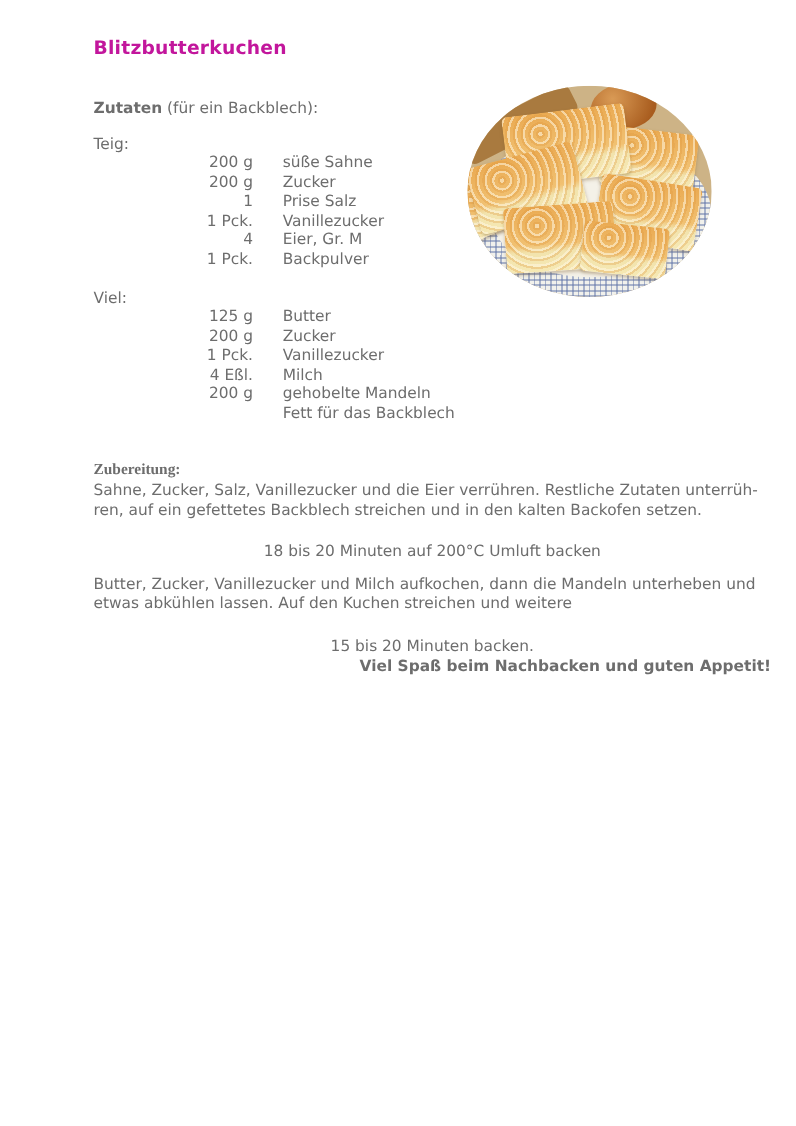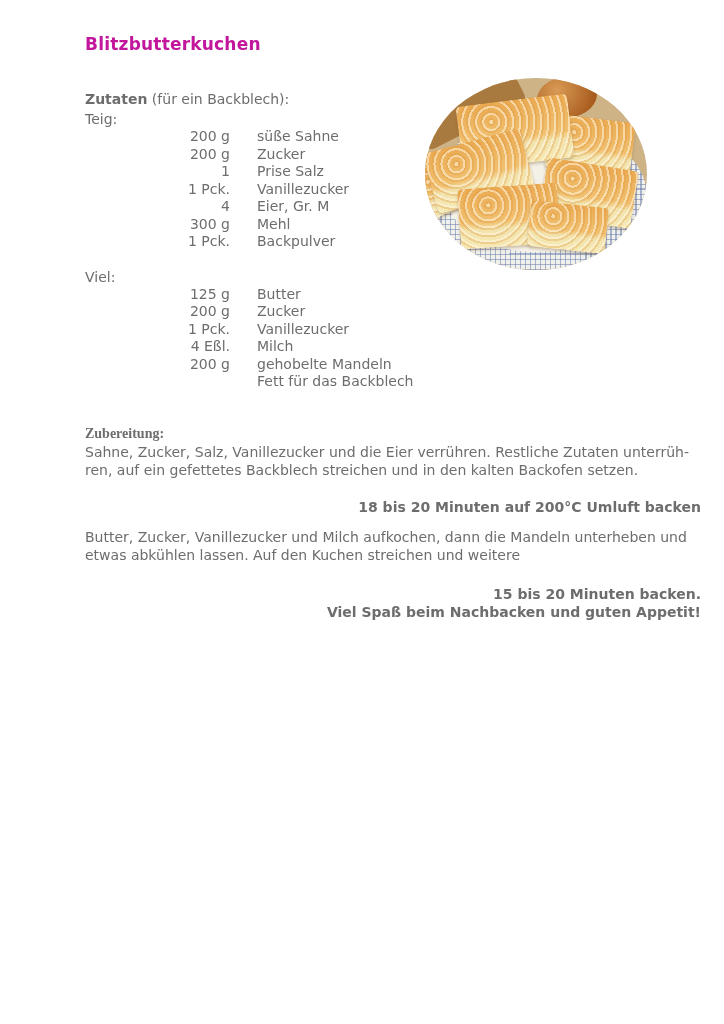--- a/index.html
+++ b/index.html
@@ -5,29 +5,29 @@
   html,body{margin:0;padding:0;}
   body{
     width:724px;height:1024px;background:#ffffff;position:relative;
     font-family:"DejaVu Sans","Liberation Sans",sans-serif;
     color:#6d6d6d;overflow:hidden;
   }
   .content{position:absolute;left:85px;top:0;width:616px;font-size:14px;}
   .title{margin-top:30px;font-size:17px;line-height:28px;font-weight:bold;letter-spacing:.2px;}
   .zutaten-line{margin-top:32px;line-height:18px;}
   .bold{font-weight:bold;}
-  .section-label{margin-top:2px;line-height:18px;}
+  .section-label{margin-top:14px;line-height:18px;}
   .section-label.belag{margin-top:17px;}
   .ing-row{display:flex;line-height:17.5px;}
   .ing-amt{width:145px;text-align:right;white-space:pre;}
   .ing-name{margin-left:27px;white-space:pre;}
   .zub-head{margin-top:34px;line-height:18px;font-weight:bold;font-family:Liberation Serif, serif;}
   .para{line-height:18px;white-space:pre;}
   .para2{margin-top:12px;}
-  .center-line{margin-top:19px;line-height:18px;text-align:right;font-weight:bold;}
+  .center-line{margin-top:19px;line-height:18px;text-align:center;}
   .center-line.second{margin-top:21px;}
   .closing{line-height:18px;text-align:right;font-weight:bold;}
 
   
   .photo{position:absolute;left:425px;top:78px;width:222px;height:192px;
          border-radius:50%;overflow:hidden;}
   .photo *{position:absolute;}
   .ph-bg{left:0;top:0;right:0;bottom:0;
     background:
       radial-gradient(ellipse 62% 42% at 16% 16%, #5f4426 0%, rgba(95,68,38,0) 70%),
@@ -92,24 +92,20 @@
     </div>
     <div class="ing-row">
       <span class="ing-amt">1 Pck.</span>
       <span class="ing-name">Vanillezucker</span>
     </div>
     <div class="ing-row">
       <span class="ing-amt">4</span>
       <span class="ing-name">Eier, Gr. M</span>
     </div>
     <div class="ing-row">
-      <span class="ing-amt">300 g</span>
-      <span class="ing-name">Mehl</span>
-    </div>
-    <div class="ing-row">
       <span class="ing-amt">1 Pck.</span>
       <span class="ing-name">Backpulver</span>
     </div>
   </div>
 
   <div class="section-label belag">Viel:</div>
 
   <div class="ing-table">
     <div class="ing-row">
       <span class="ing-amt">125 g</span>

